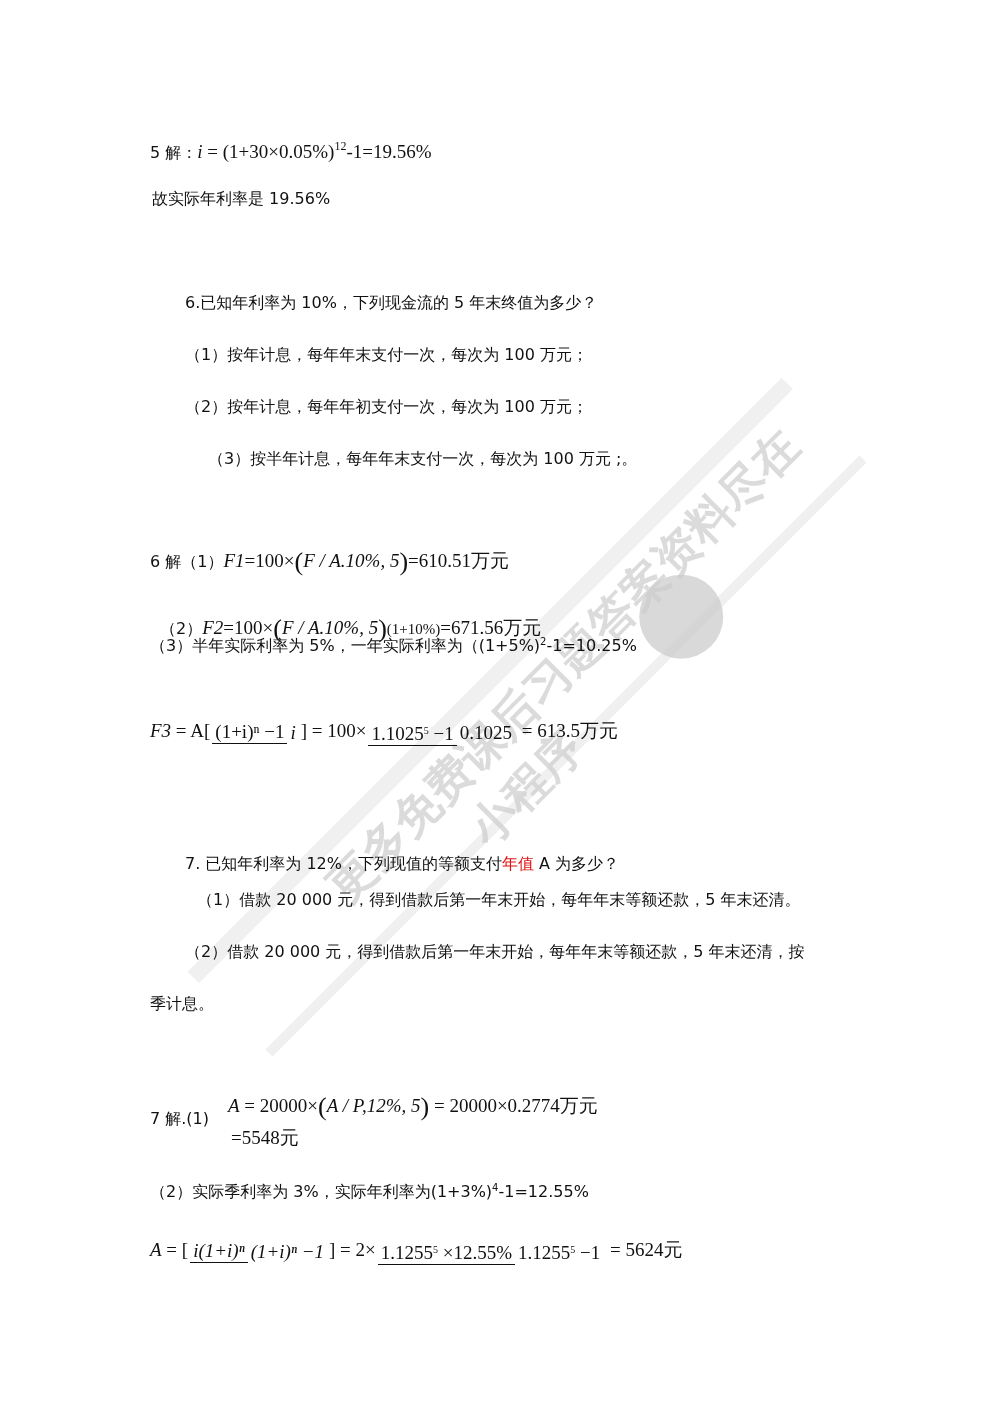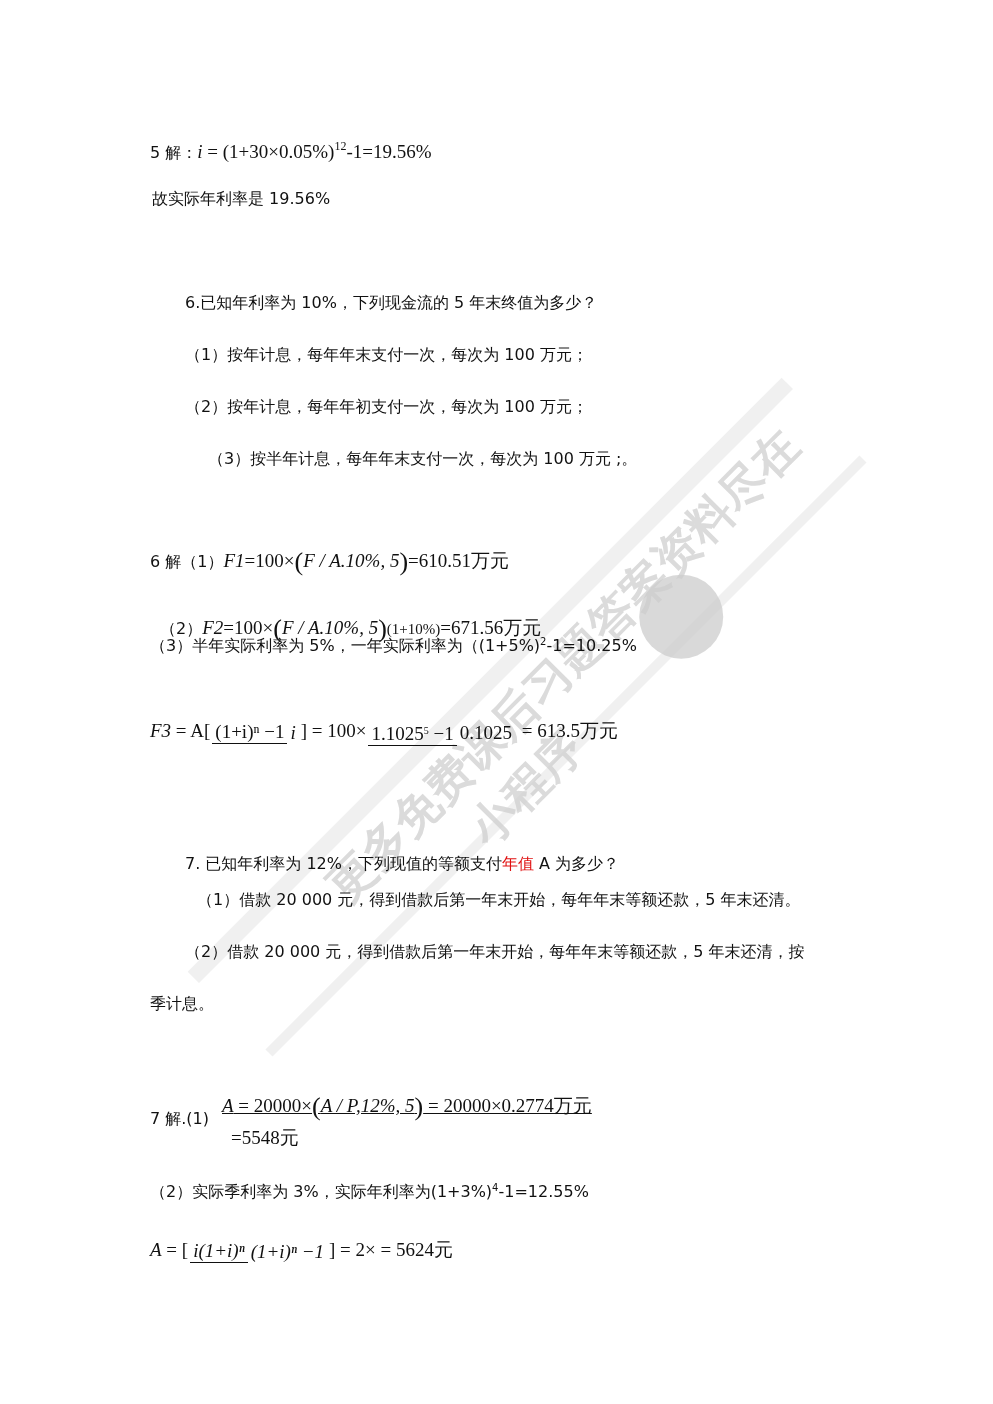--- a/index.html
+++ b/index.html
@@ -60,25 +60,28 @@
 </div>
 
 <div class="line" style="left:185px; top:838px;margin-top:16px;">
   <span>7. 已知年利率为 12%，下列现值的等额支付</span><span class="red">年值</span><span> A 为多少？</span>
 </div>
 <div class="line" style="left:185px; top:890px;margin-left:12px;">（1）借款 20 000 元，得到借款后第一年末开始，每年年末等额还款，5 年末还清。</div>
 <div class="line" style="left:185px; top:942px;">（2）借款 20 000 元，得到借款后第一年末开始，每年年末等额还款，5 年末还清，按</div>
 <div class="line" style="left:150px; top:994px;">季计息。</div>
 
 <div class="line" style="left:150px; top:1109px;">7 解.(1)</div>
-<div class="line math" style="left:222px; top:1096px;text-decoration:underline;">
+<div class="line math" style="left:228px; top:1096px;">
   <span class="it">A</span><span> = 20000×</span><span class="big">(</span><span class="it">A / P,12%, 5</span><span class="big">)</span><span> = 20000×0.2774万元</span>
 </div>
 <div class="line math" style="left:218px; top:1128px;margin-left:13px;">=5548元</div>
 <div class="line" style="left:150px; top:1178px;text-align:right;">
   <span>（2）实际季利率为 3%，实际年利率为(1+3%)</span><sup class="t">4</sup><span>-1=12.55%</span>
 </div>
 <div class="line math" style="left:150px; top:1227px; line-height:46px;">
   <span class="it">A</span><span> = [</span><span class="frac">
       <span class="num it">i(1+i)ⁿ</span>
       <span class="den it">(1+i)ⁿ −1</span>
-    </span><span>] = 2×</span><span> = 5624元</span>
+    </span><span>] = 2×</span><span class="frac">
+      <span class="num"><span>1.1255</span><sup class="t">5</sup><span> ×12.55%</span></span>
+      <span class="den"><span>1.1255</span><sup class="t">5</sup><span> −1</span></span>
+    </span><span> = 5624元</span>
 </div>
 
 </body></html>

